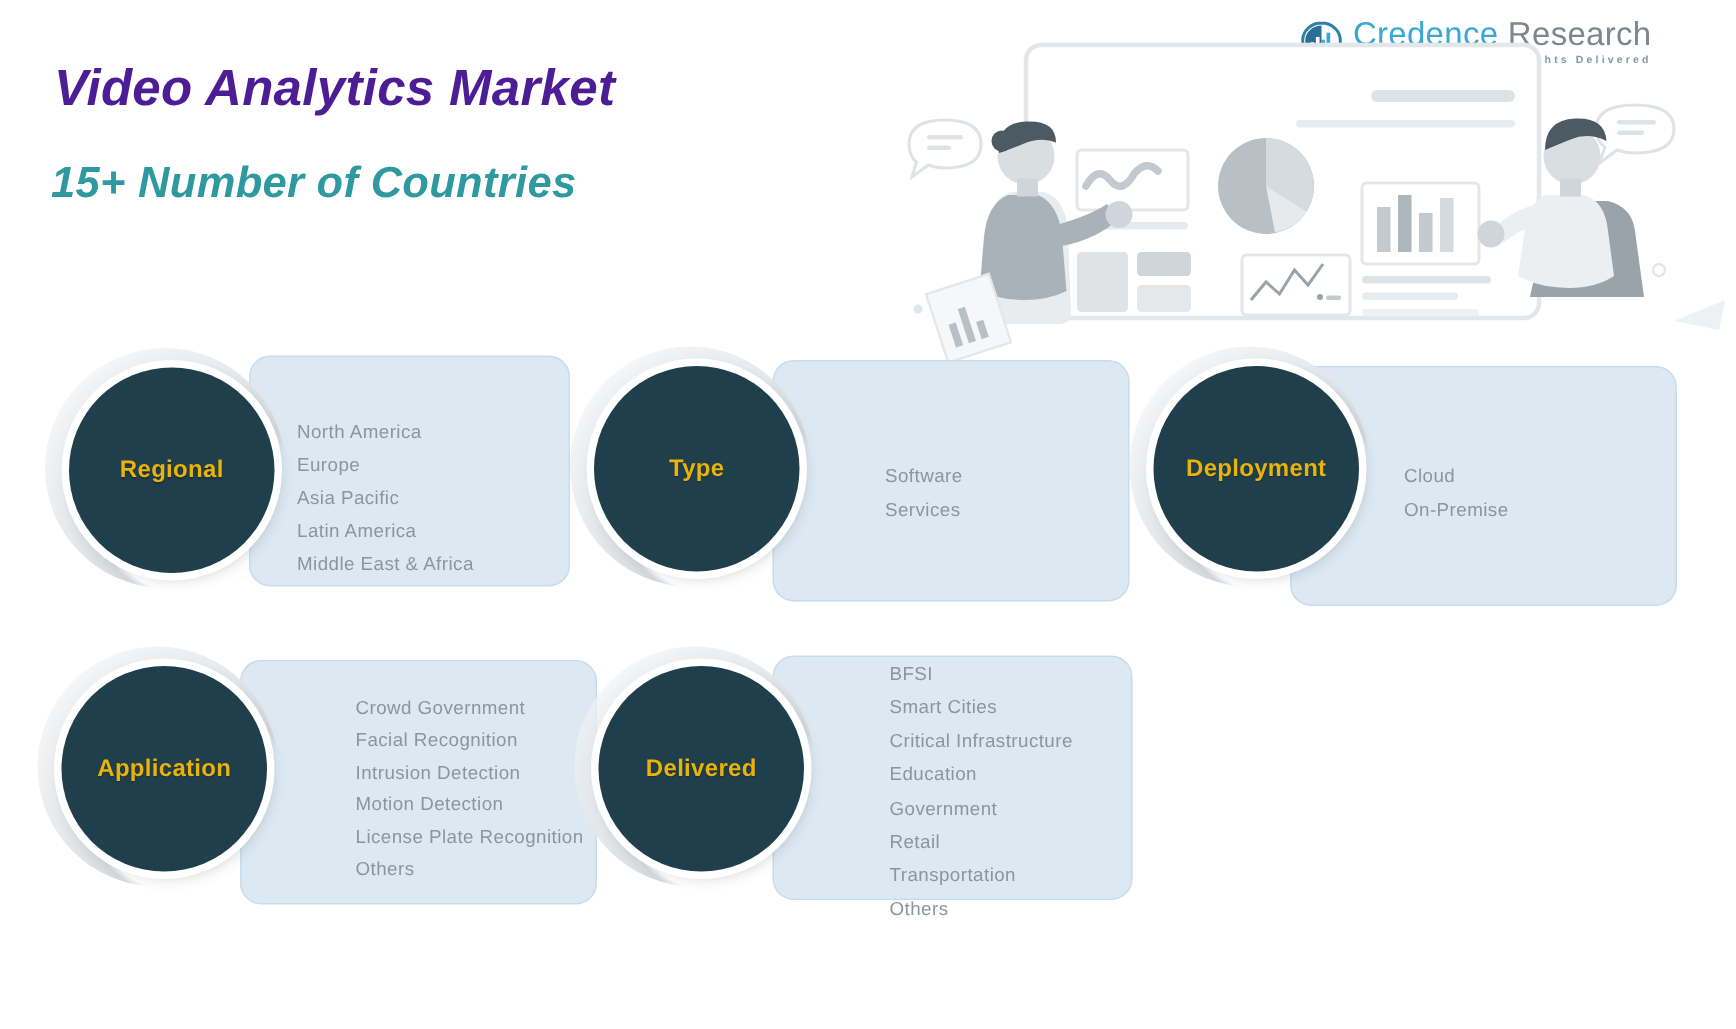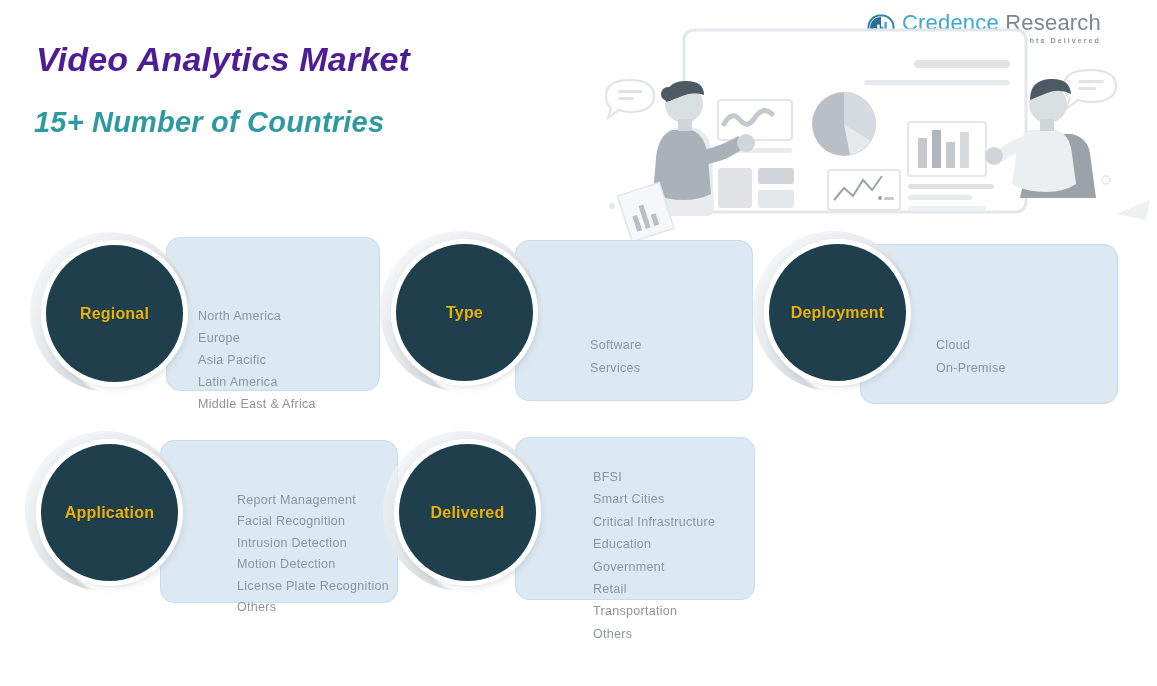--- a/index.html
+++ b/index.html
@@ -95,21 +95,20 @@
     border: 1px solid #c7dced;
     border-radius: 14px;
     box-sizing: border-box;
   }
   .segment-list {
     position: absolute;
     color: #8b959d;
     font-size: 12.5px;
     letter-spacing: 0.3px;
     white-space: nowrap;
-    margin-top: 28px;
   }
   .segment-list .segment-item { display: block; }
 
   .segment-circle-wrap {
     position: absolute;
     width: 170px;
     height: 170px;
   }
   .segment-ring {
     position: absolute;
@@ -298,21 +297,21 @@
     <div class="segment-ring"></div>
     <div class="segment-circle">
       <span class="segment-circle-label">Deployment</span>
     </div>
   </div>
 </div>
 
 <div class="segment-card">
   <div class="segment-panel" style="left:160px; top:440px; width:238px; height:163px;"></div>
   <div class="segment-list" style="left:237px; top:462px; line-height:21.4px; text-align:left;">
-    <span class="segment-item">Report Management</span>
+    <span class="segment-item">Crowd Government</span>
     <span class="segment-item">Facial Recognition</span>
     <span class="segment-item">Intrusion Detection</span>
     <span class="segment-item">Motion Detection</span>
     <span class="segment-item">License Plate Recognition</span>
     <span class="segment-item">Others</span>
   </div>
   <div class="segment-circle-wrap" style="left:25px; top:431px;">
     <div class="segment-ring"></div>
     <div class="segment-circle">
       <span class="segment-circle-label">Application</span>

